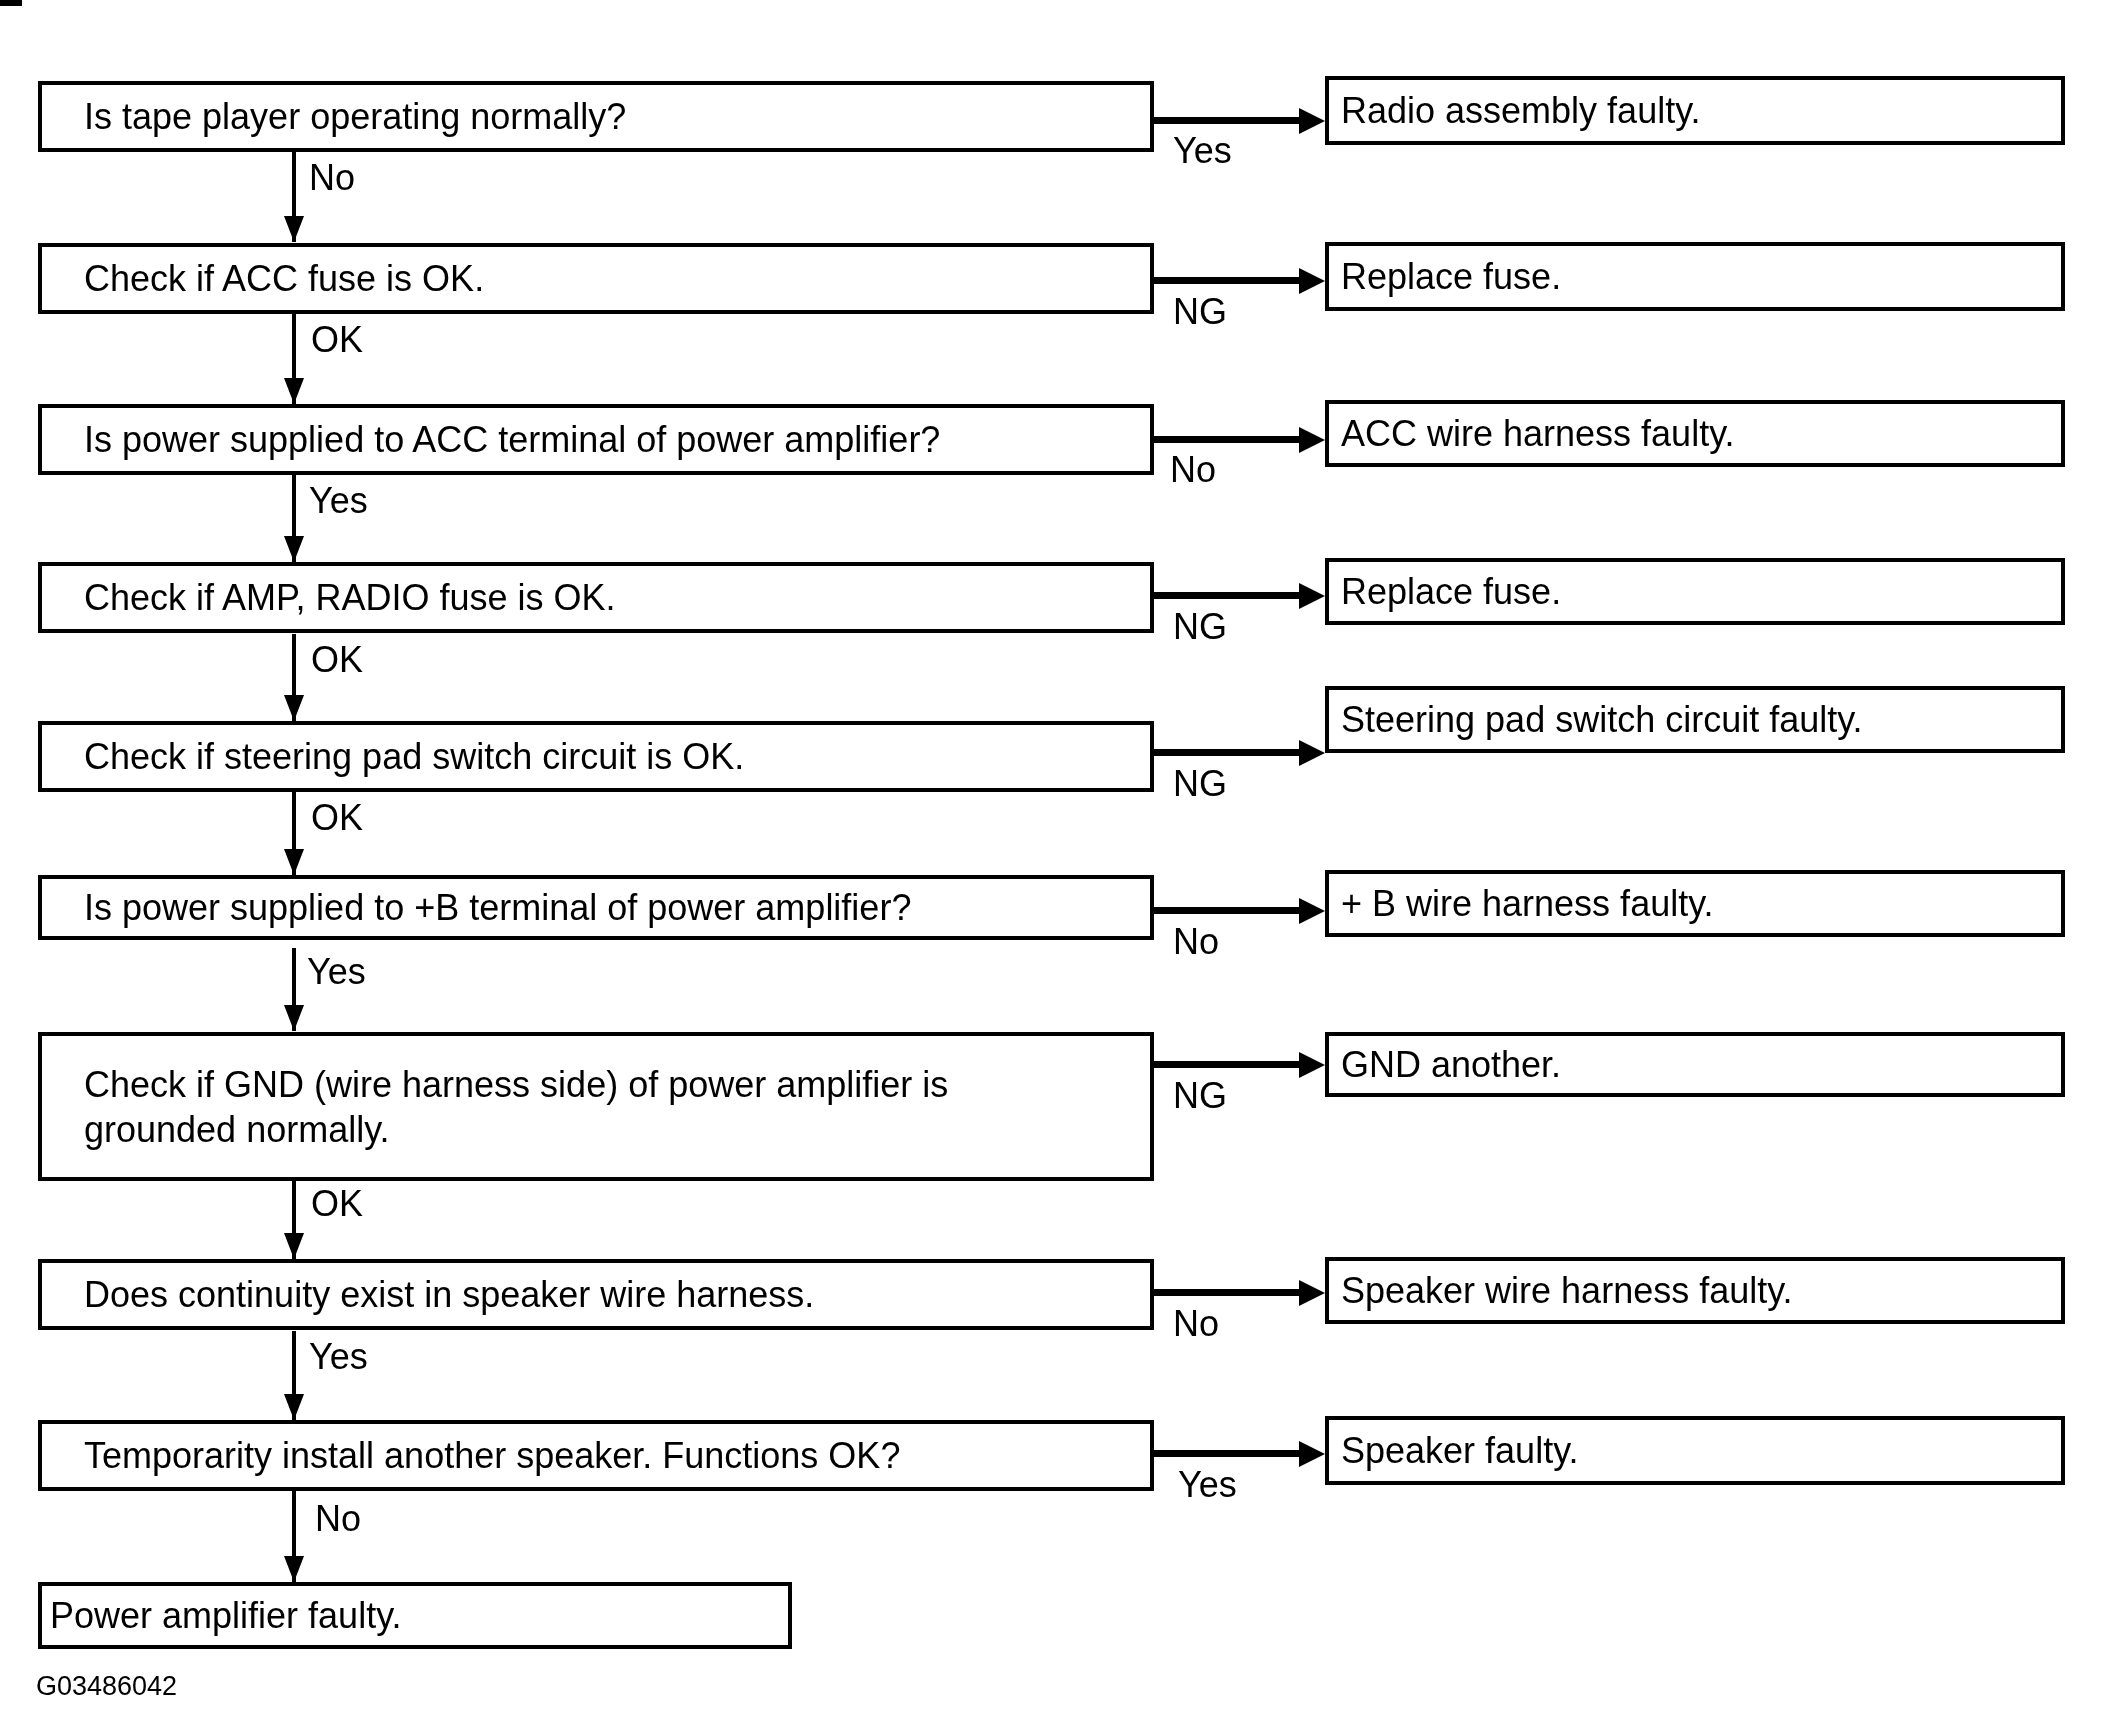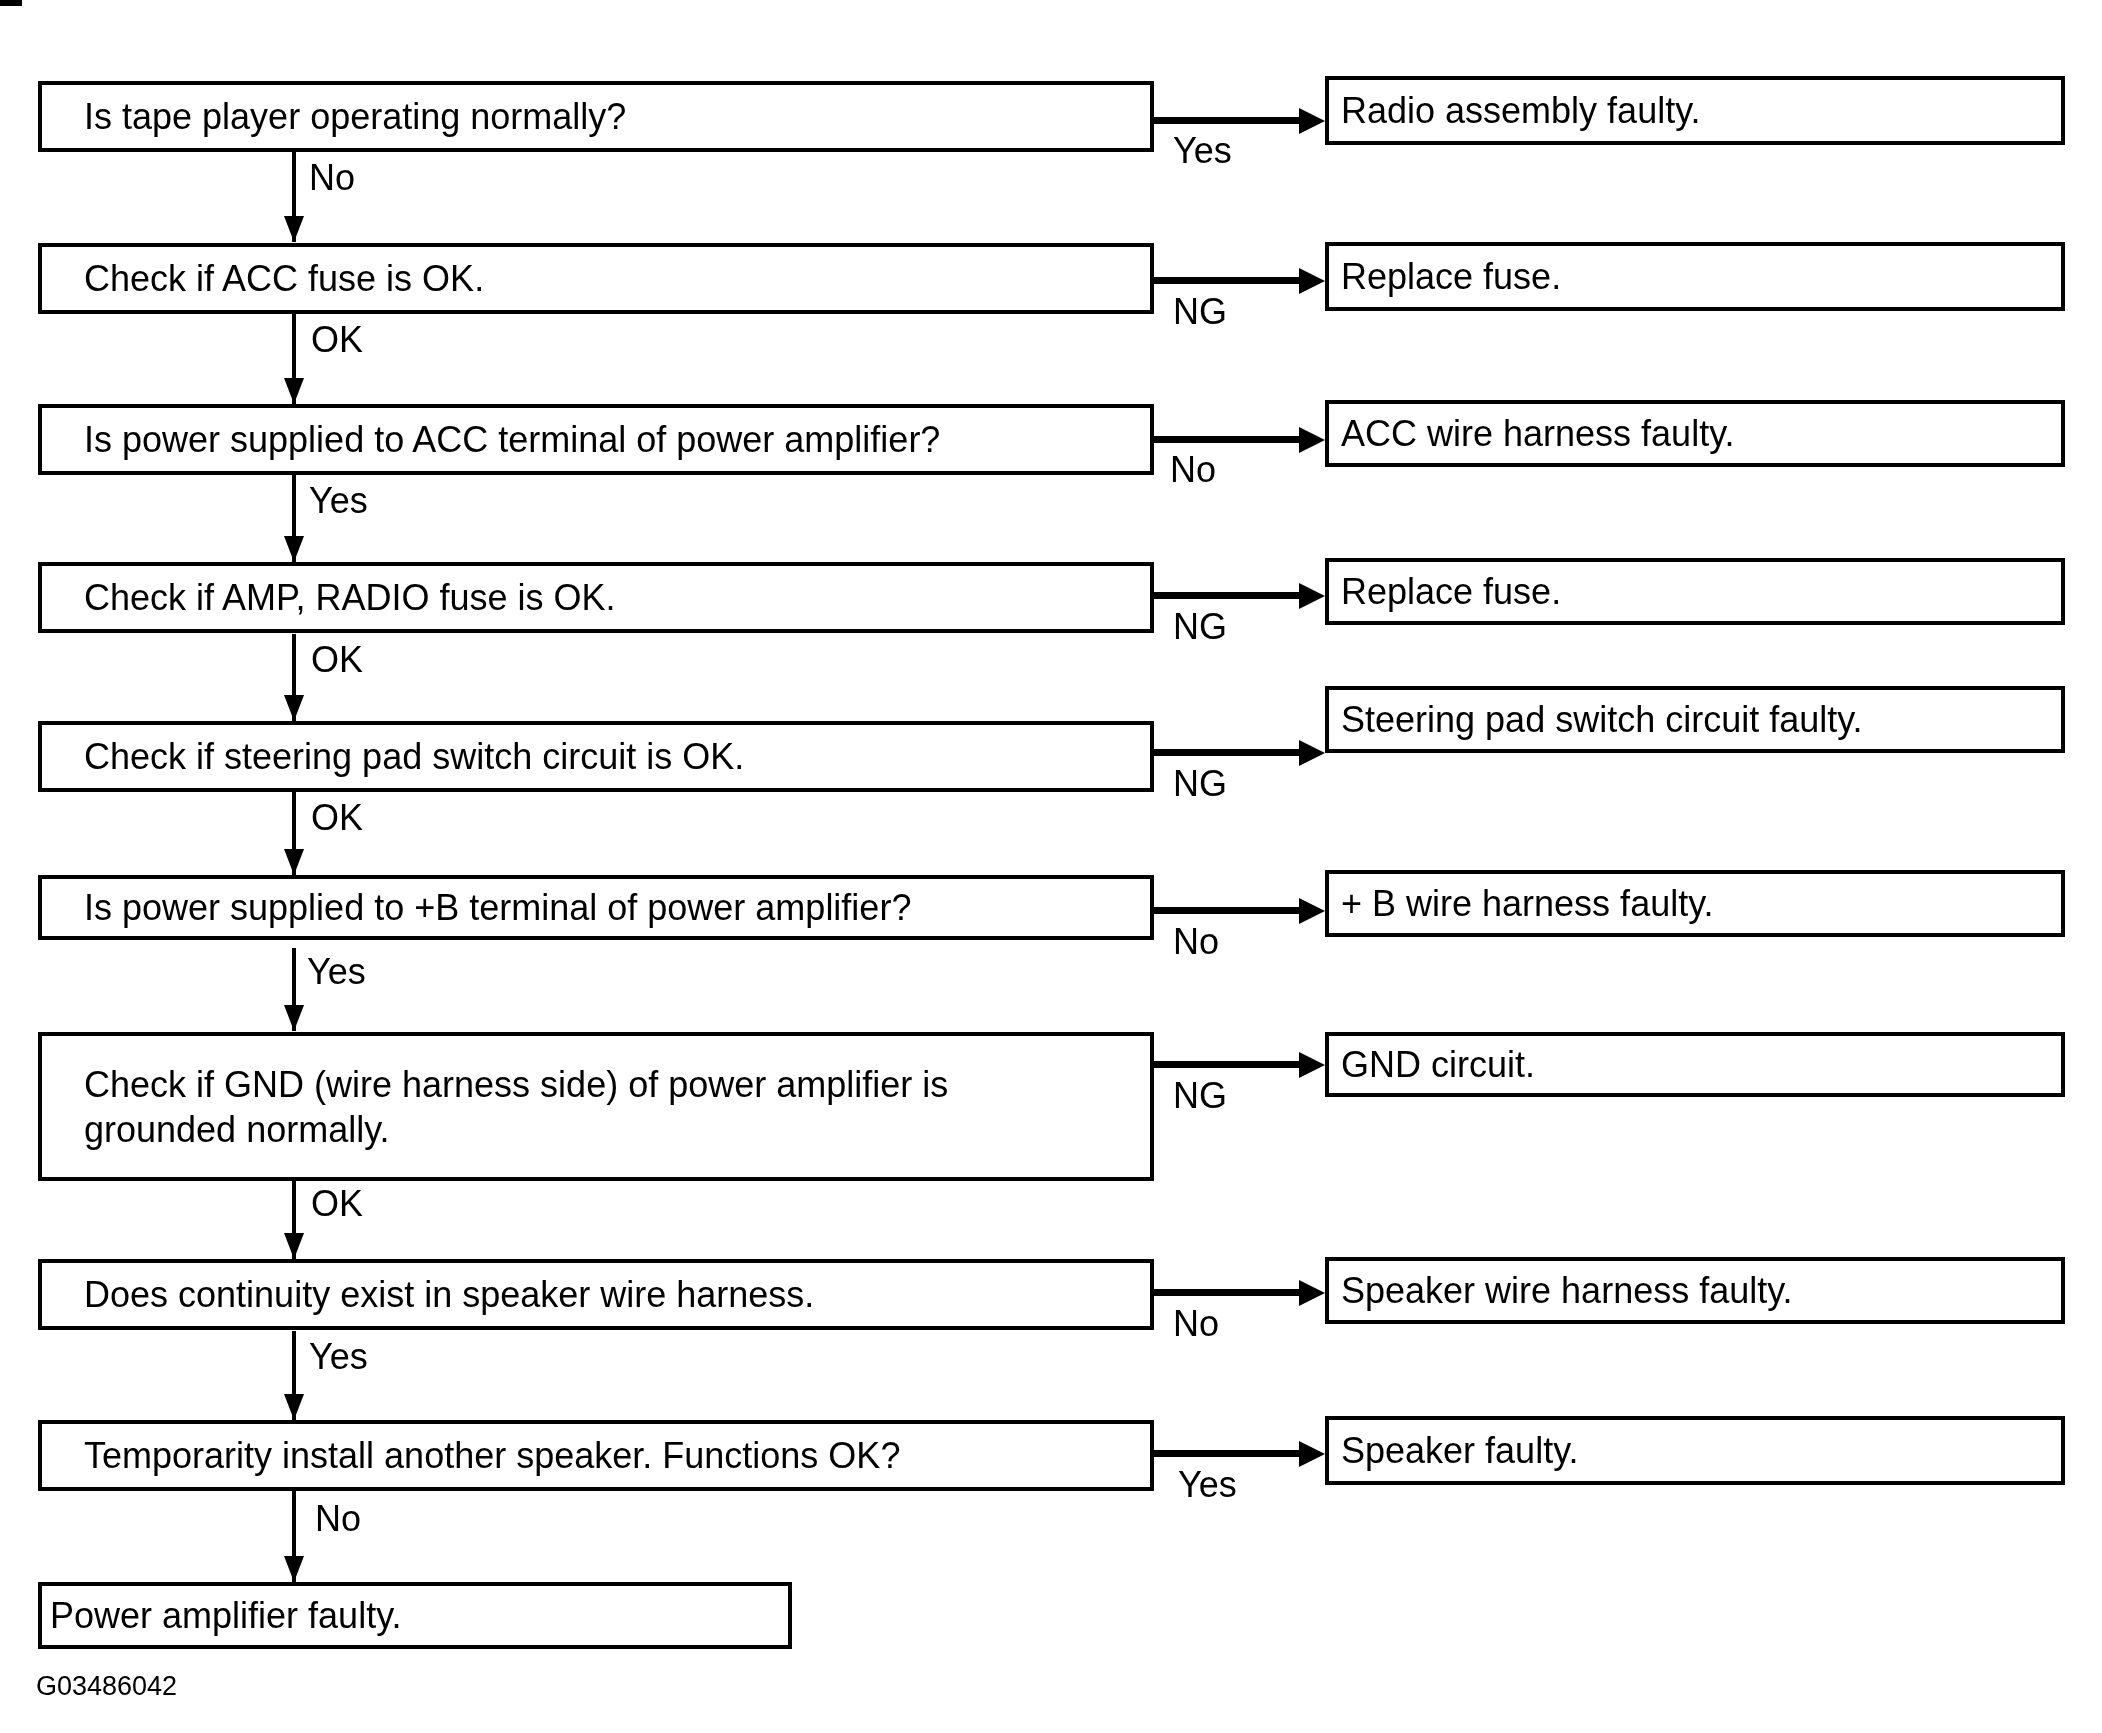--- a/index.html
+++ b/index.html
@@ -155,21 +155,21 @@
   <div class="lbl" style="left:307px;top:952px;">Yes</div>
   <div class="hline" style="top:907px;"></div>
   <div class="lbl" style="left:1173px;top:922px;">No</div>
   <div class="box rbox" style="top:870px;height:67px;">+ B wire harness faulty.</div>
 
   <div class="box lbox" style="top:1032px;height:149px;padding-right:69px;">Check if GND (wire harness side) of power amplifier is grounded normally.</div>
   <div class="vline" style="top:1180px;height:79px;"></div>
   <div class="lbl" style="left:311px;top:1184px;">OK</div>
   <div class="hline" style="top:1061px;"></div>
   <div class="lbl" style="left:1173px;top:1076px;">NG</div>
-  <div class="box rbox" style="top:1032px;height:65px;">GND circuit.</div>
+  <div class="box rbox" style="top:1032px;height:65px;">GND another.</div>
 
   <div class="box lbox" style="top:1259px;height:71px;">Does continuity exist in speaker wire harness.</div>
   <div class="vline" style="top:1331px;height:89px;"></div>
   <div class="lbl" style="left:309px;top:1337px;">Yes</div>
   <div class="hline" style="top:1289px;"></div>
   <div class="lbl" style="left:1173px;top:1304px;">No</div>
   <div class="box rbox" style="top:1257px;height:67px;">Speaker wire harness faulty.</div>
 
   <div class="box lbox" style="top:1420px;height:71px;">Temporarity install another speaker. Functions OK?</div>
   <div class="vline" style="top:1491px;height:91px;"></div>

